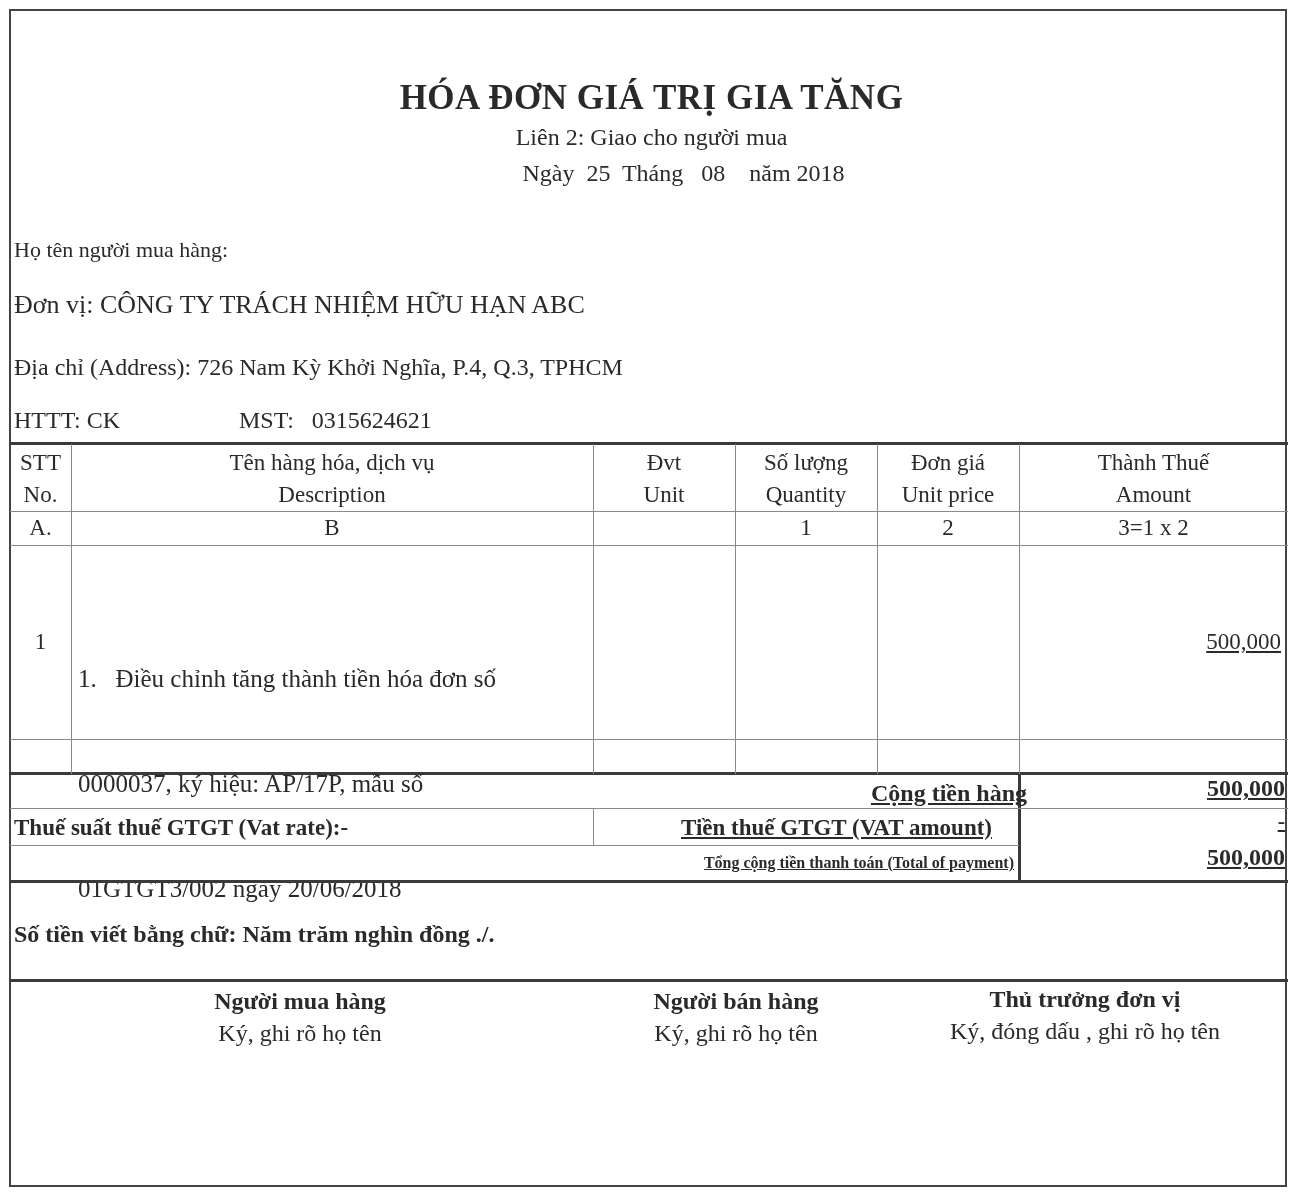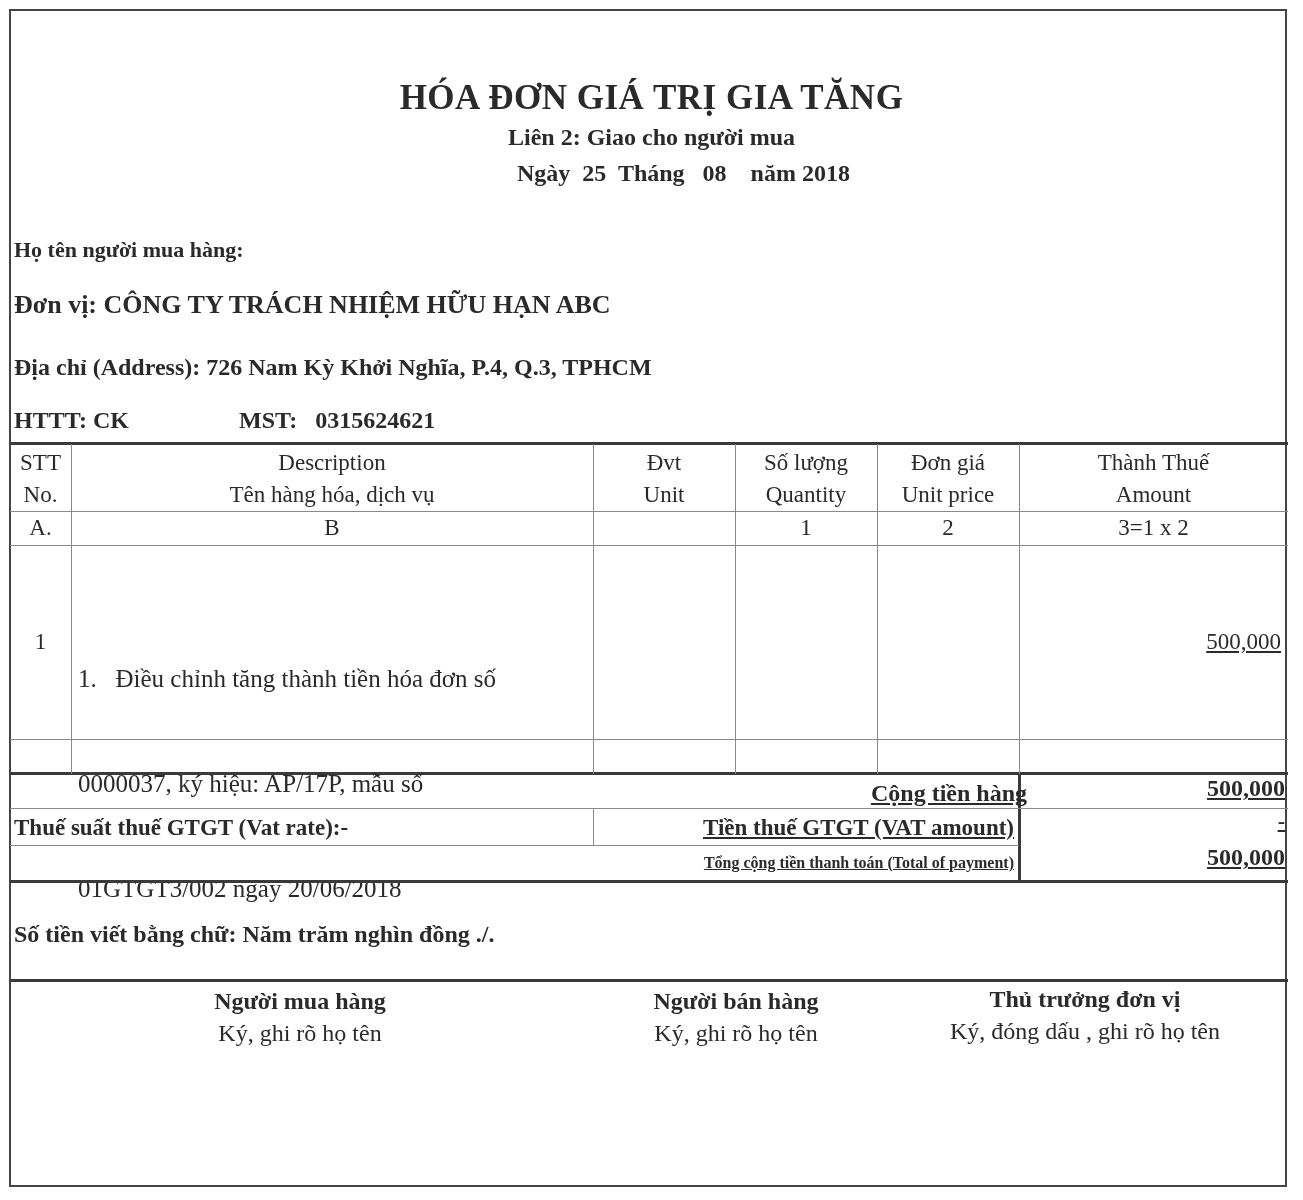--- a/index.html
+++ b/index.html
@@ -1,20 +1,20 @@
 <!DOCTYPE html>
 <html><head>
 <meta charset="utf-8">
 <style>
   html, body { margin:0; padding:0; background:#fff; }
   body { width:1303px; height:1200px; position:relative; overflow:hidden;
          font-family:"Liberation Serif", "DejaVu Serif", serif; color:#2a2a2a; }
   .frame { position:absolute; left:9px; top:9px; width:1278px; height:1178px;
            border:2px solid #444; box-sizing:border-box; }
-  .abs { position:absolute;font-weight:bold; }
+  .abs { position:absolute; }
   .title { left:0; width:1303px; top:78px; text-align:center; font-weight:bold; font-size:35px; letter-spacing:0.5px; }
   .sub { left:0; width:1303px; text-align:center; font-size:24px; }
   .info { left:14px; font-size:24px; white-space:nowrap; }
   .hline { position:absolute; height:0; border-top:1px solid #8a8a8a; }
   .hthick { position:absolute; height:0; border-top:3px solid #3a3a3a; }
   .vline { position:absolute; width:0; border-left:1px solid #8a8a8a; }
   .vthick { position:absolute; width:0; border-left:3px solid #3a3a3a; }
   .cell { position:absolute; text-align:center; font-size:23px; line-height:32px; }
   .bold { font-weight:bold; }
   .r { text-align:right;text-decoration:underline; }
@@ -44,22 +44,22 @@
 <div class="vline" style="left:593px; top:444px; height:330px;"></div>
 <div class="vline" style="left:735px; top:444px; height:330px;"></div>
 <div class="vline" style="left:877px; top:444px; height:330px;"></div>
 <div class="vline" style="left:1019px; top:444px; height:330px;"></div>
 
 <div class="cell" style="left:10px; width:61px; top:447px;">
   <div>STT</div>
   <div>No.</div>
 </div>
 <div class="cell" style="left:71px; width:522px; top:447px;">
+  <div>Tên hàng hóa, dịch vụ</div>
   <div>Description</div>
-  <div>Tên hàng hóa, dịch vụ</div>
 </div>
 <div class="cell" style="left:593px; width:142px; top:447px;">
   <div>Đvt</div>
   <div>Unit</div>
 </div>
 <div class="cell" style="left:735px; width:142px; top:447px;">
   <div>Số lượng</div>
   <div>Quantity</div>
 </div>
 <div class="cell" style="left:877px; width:142px; top:447px;">
@@ -88,21 +88,21 @@
 
 <div class="vthick" style="left:1018px; top:774px; height:108px;"></div>
 <div class="hline" style="left:10px; width:1278px; top:808px;"></div>
 <div class="hline" style="left:10px; width:1009px; top:845px;"></div>
 <div class="hthick" style="left:10px; width:1278px; top:880px;"></div>
 <div class="vline" style="left:593px; top:808px; height:37px;"></div>
 
 <div class="cell bold r" style="left:606px; width:421px; top:777px; font-size:24px;">Cộng tiền hàng</div>
 <div class="cell bold r" style="left:1021px; width:264px; top:772px; font-size:24px;">500,000</div>
 <div class="cell bold" style="left:14px; top:812px; text-align:left; font-size:23px;">Thuế suất thuế GTGT (Vat rate):-</div>
-<div class="cell bold r" style="left:593px; width:421px; top:812px; font-size:23px;">Tiền thuế GTGT (VAT amount)</div>
+<div class="cell bold r" style="left:571px; width:421px; top:812px; font-size:23px;">Tiền thuế GTGT (VAT amount)</div>
 <div class="cell bold r" style="left:1021px; width:264px; top:805px; font-size:22px;">-</div>
 <div class="cell bold r" style="left:300px; width:714px; top:847px; font-size:16px;">Tổng cộng tiền thanh toán (Total of payment)</div>
 <div class="cell bold r" style="left:1021px; width:264px; top:841px; font-size:24px;">500,000</div>
 
 <div class="cell bold" style="left:14px; top:918px; text-align:left; font-size:24px;">Số tiền viết bằng chữ: Năm trăm nghìn đồng ./.</div>
 <div class="hthick" style="left:10px; width:1278px; top:979px;"></div>
 
 <div class="cell" style="left:150px; width:300px; top:985px; font-size:24px;">
   <div class="bold">Người mua hàng</div>
   <div>Ký, ghi rõ họ tên</div>

